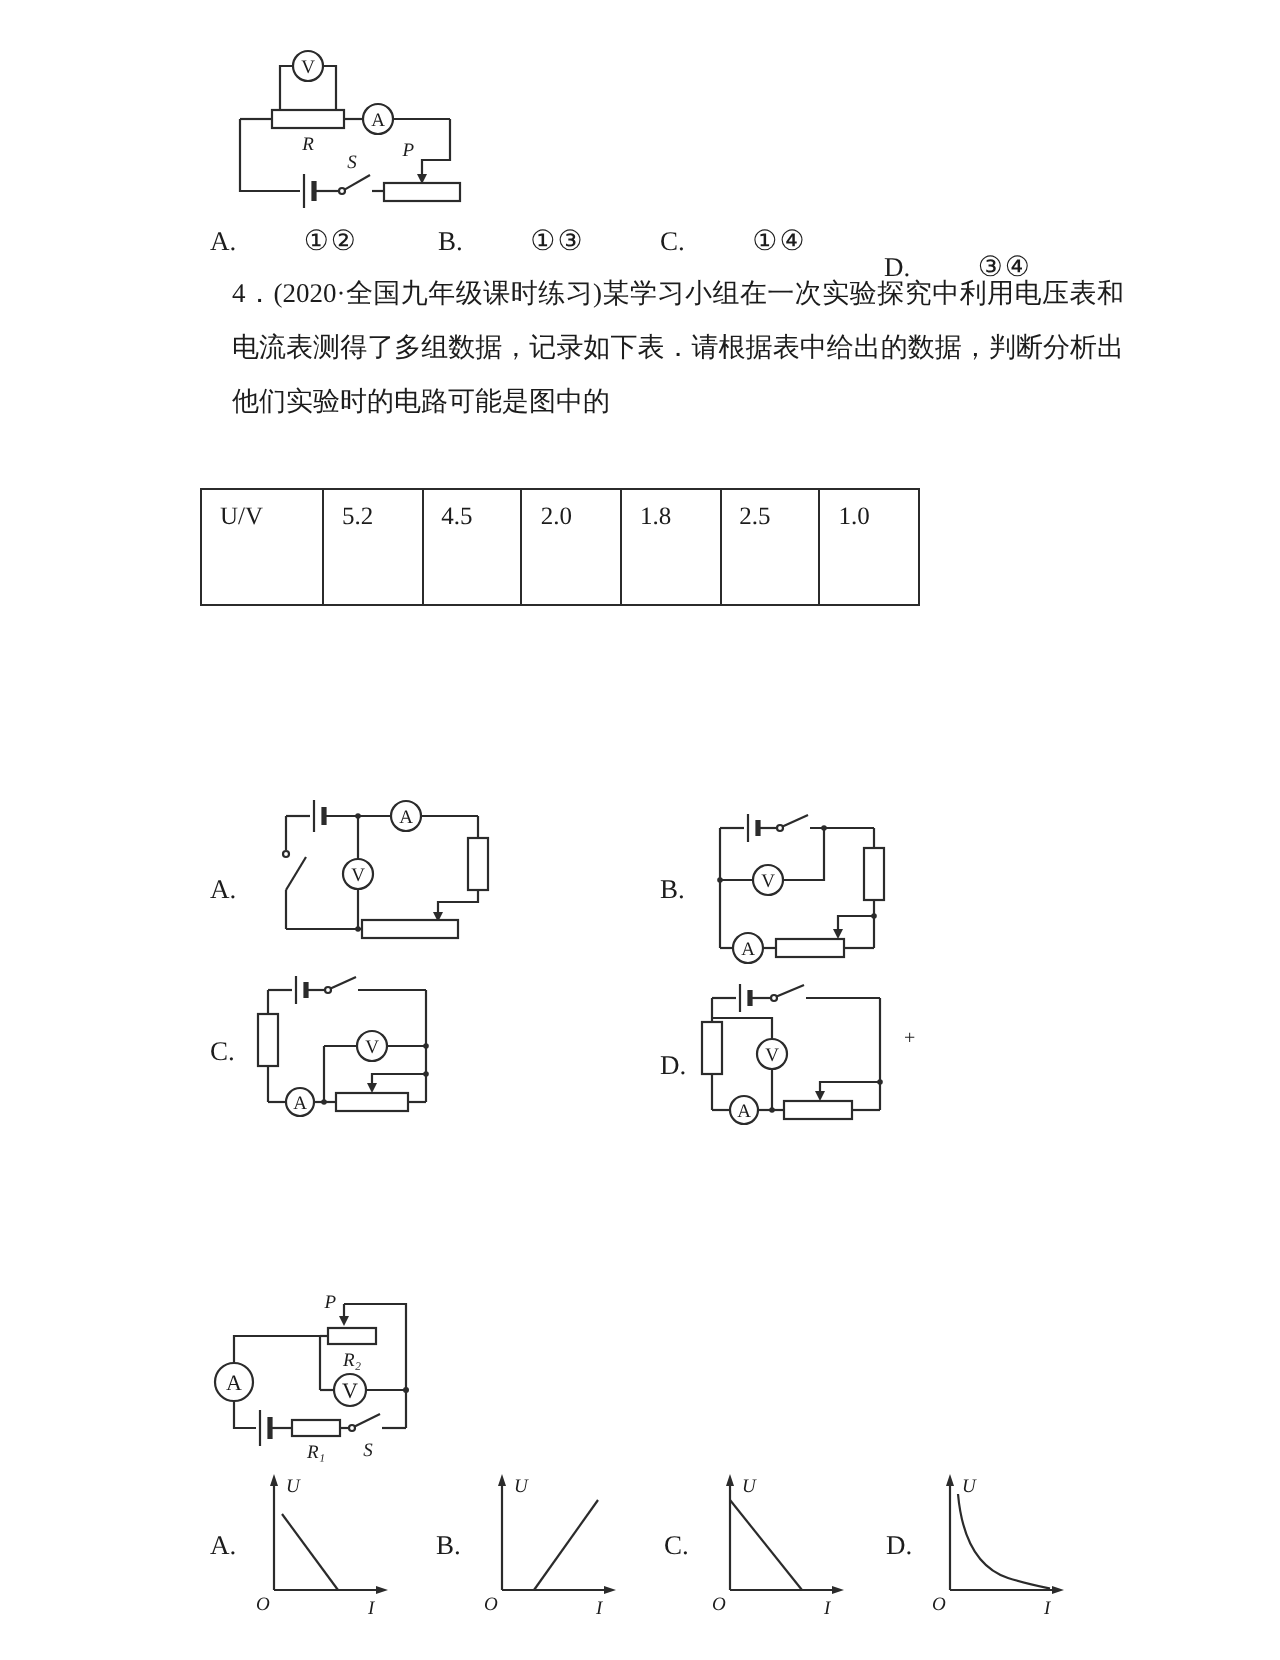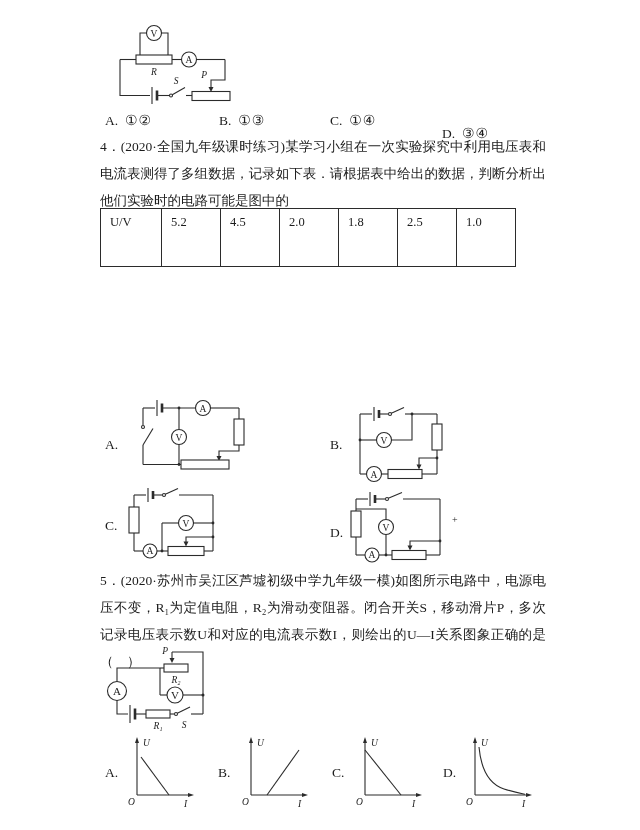--- a/index.html
+++ b/index.html
@@ -2,27 +2,27 @@
 <html><head>
 <meta charset="utf-8">
 <style>
   * { margin:0; padding:0; box-sizing:border-box; }
   html,body { background:#ffffff; }
   .page {
     position:relative; width:640px; height:830px; background:#ffffff;
     font-family:"Liberation Serif", serif; color:#1c1c1c; overflow:hidden;
   }
   .abs { position:absolute; }
-  .qtext { width:446px; font-size:13.5px; line-height:27px; text-align:justify; }
+  .qtext { width:446px; font-size:13.5px; line-height:27px; text-align:justify;margin-left:16px; }
   .qnum { font-size:13.5px; }
   .opt { font-size:13.5px; white-space:nowrap; }
-  .opt .circled { font-size:14px; letter-spacing:1px; }
+  .opt .circled { font-size:14px; letter-spacing:1px;margin-left:27px; }
   .choice-label { font-size:13.5px; }
   .graph-label { font-size:13.5px; }
-  table.data { border-collapse:collapse; table-layout:fixed; width:416px; }
+  table.data { border-collapse:collapse; table-layout:fixed; width:360px;margin-top:36px; }
   table.data td {
     border:1px solid #2b2b2b; height:58px; vertical-align:top;
     padding:6px 0 0 9px; font-size:12.5px;
   }
   svg .wire  { stroke:#2b2b2b; stroke-width:1.1; fill:none; }
   svg .thick { stroke:#2b2b2b; stroke-width:2.6; fill:none; }
   svg .comp  { fill:#ffffff; stroke:#2b2b2b; stroke-width:1.1; }
   svg .fillk { fill:#2b2b2b; stroke:none; }
   svg text   { fill:#1c1c1c; }
   .mletter { font-family:"Liberation Serif", serif; font-size:9.5px; }
@@ -220,23 +220,20 @@
     <line class="wire" x1="31" y1="64" x2="44" y2="64"></line>
     <rect class="comp" x="44" y="59.5" width="34" height="9"></rect>
     <line class="wire" x1="78" y1="64" x2="92" y2="64"></line>
     <line class="wire" x1="92" y1="8" x2="92" y2="64"></line>
     <circle class="fillk" cx="92" cy="50" r="1.4"></circle>
     <polyline class="wire" points="92,50 62,50 62,55.5"></polyline>
     <polygon class="fillk" points="59.5,54.5 64.5,54.5 62,59.5"></polygon>
   </svg>
   <span class="abs stray" style="left:452px; top:514px;">+</span>
 
-  <p class="abs qtext" style="left:100px; top:567px;">
-    <span class="qnum">5．</span><span>(2020·苏州市吴江区芦墟初级中学九年级一模)如图所示电路中，电源电压不变，R₁为定值电阻，R₂为滑动变阻器。闭合开关S，移动滑片P，多次记录电压表示数U和对应的电流表示数I，则绘出的U—I关系图象正确的是（　）</span>
-  </p>
 
   <svg class="abs" style="left:102px; top:646px;" width="115" height="90" viewBox="0 0 115 90">
     <circle class="comp" cx="15" cy="45" r="9.5"></circle>
     <text class="mletter-lg" x="15" y="49" text-anchor="middle">A</text>
     <polyline class="wire" points="15,35.5 15,22 58,22"></polyline>
     <rect class="comp" x="62" y="18" width="24" height="8"></rect>
     <line class="wire" x1="58" y1="22" x2="62" y2="22"></line>
     <text class="ilabel" x="74" y="37" text-anchor="middle">R₂</text>
     <line class="wire" x1="70" y1="6" x2="70" y2="13"></line>
     <polygon class="fillk" points="67.5,12 72.5,12 70,17"></polygon>

